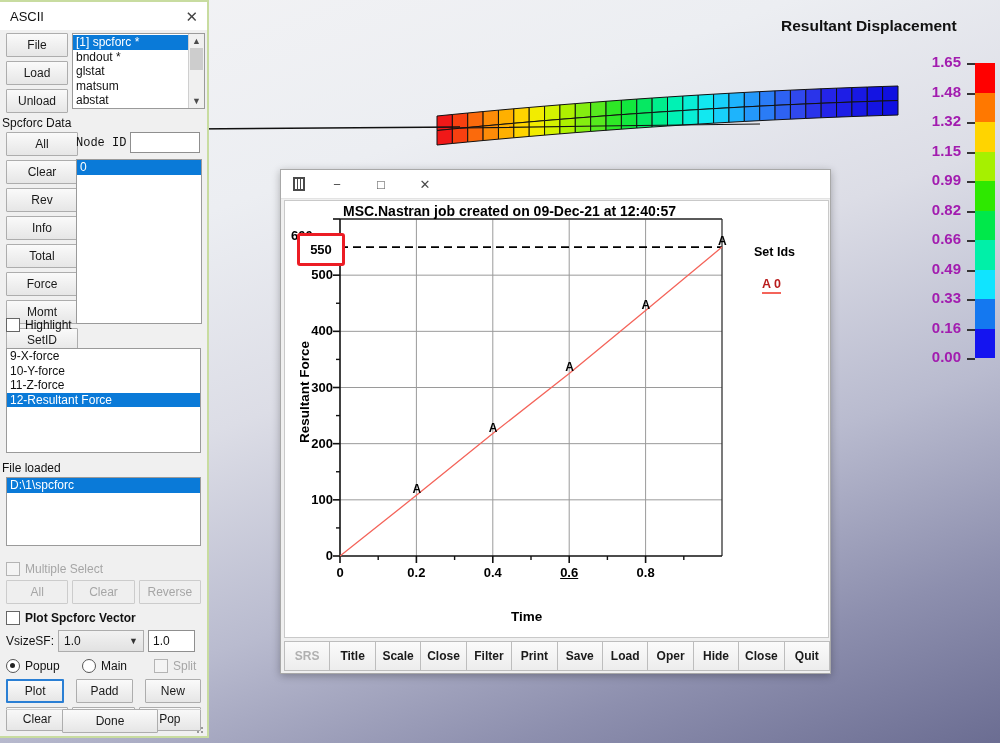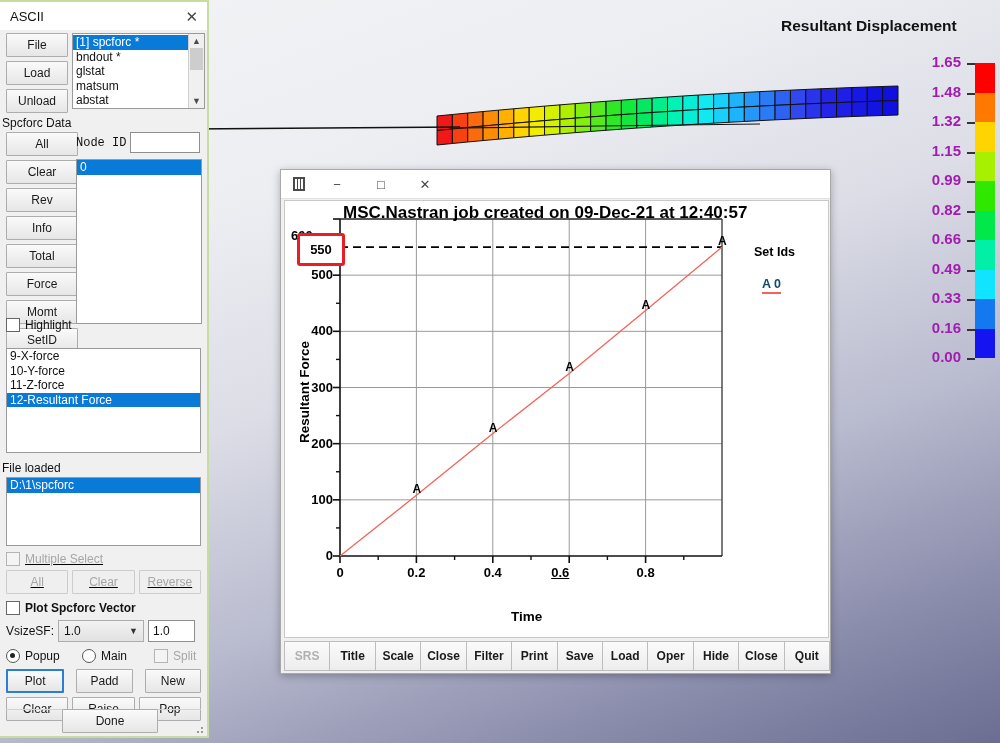--- a/index.html
+++ b/index.html
@@ -77,31 +77,31 @@
   #plot-canvas{position:absolute;left:3px;top:30px;width:545px;height:438px;background:#fff;
                border:1px solid #c9c9c9;box-sizing:border-box;overflow:hidden;}
   #plot-toolbar{position:absolute;left:3px;top:471px;width:545px;height:30px;
                 display:flex;box-sizing:border-box;}
   .tbtn{flex:1;border:1px solid #bdbdbd;margin-right:-1px;
         background:linear-gradient(#fbfbfb,#ededed);
         display:flex;align-items:center;justify-content:center;
         font-size:12px;font-weight:bold;color:#1a1a1a;cursor:default;}
   .tbtn.disabled{color:#b0b0b0;}
   
-  .ctitle{position:absolute;font-size:17px;font-weight:bold;color:#000;white-space:nowrap;}
+  .ctitle{position:absolute;font-size:14px;font-weight:bold;color:#000;white-space:nowrap;}
   .tick{position:absolute;font-size:13px;font-weight:bold;color:#000;}
   .axlabel{position:absolute;font-size:13.5px;font-weight:bold;color:#000;}
   #ylabel{transform:rotate(-90deg);transform-origin:left top;white-space:nowrap;}
   #hl550{
     position:absolute;border:3px solid #ec1c24;border-radius:3px;background:#fff;
     font-size:13px;font-weight:bold;color:#000;
     display:flex;align-items:center;justify-content:center;
   }
   .legttl{position:absolute;font-size:12.5px;font-weight:bold;color:#000;}
-  .legitem{position:absolute;font-size:12.5px;font-weight:bold;color:#0c4a6e;}
+  .legitem{position:absolute;font-size:12.5px;font-weight:bold;color:#b91c1c;}
   .marker{position:absolute;font-size:12px;font-weight:bold;color:#000;}
   
   #legend-title{position:absolute;left:781px;top:17px;font-size:15.5px;font-weight:bold;color:#111;}
   #colorbar{position:absolute;left:975px;top:63px;width:20px;height:295px;}
   .cbseg{width:100%;}
   .cbtick{position:absolute;left:967px;width:8px;height:2px;background:#333;}
   .cblab{position:absolute;font-size:15px;font-weight:bold;color:#a21caf;text-align:right;width:56px;}
 </style>
 </head>
 <body>
@@ -280,21 +280,21 @@
       </div>
   </div>
 
   <div class="sectlabel" style="margin-top:8px;">File loaded</div>
   <div class="panel-body">
     <div class="listbox" id="loaded-list" style="height:67px;">
         <div class="li sel">D:\1\spcforc</div>
       </div>
   </div>
 
-  <div class="panel-body" style="padding-top:6px;text-decoration:underline;">
+  <div class="panel-body" style="padding-top:16px;">
     <div class="cbrow">
       <span class="cbox dim"></span>
       <span class="dim-txt">Multiple Select</span>
     </div>
     <div id="multi-buttons" style="display:flex;gap:4px;margin-top:4px;">
         <div class="btn disabled" style="flex: 1 1 0%;">All</div>
         <div class="btn disabled" style="flex: 1 1 0%;">Clear</div>
         <div class="btn disabled" style="flex: 1 1 0%;">Reverse</div>
       </div>
   </div>
@@ -407,21 +407,21 @@
         <div class="tick" style="left: 6px; width: 42px; text-align: right; top: 234.667px;">200</div>
         <div class="tick" style="left: 6px; width: 42px; text-align: right; top: 178.5px;">300</div>
         <div class="tick" style="left: 6px; width: 42px; text-align: right; top: 122.333px;">400</div>
         <div class="tick" style="left: 6px; width: 42px; text-align: right; top: 66.1667px;">500</div>
         <div class="tick" style="left: 6px; width: 42px; text-align: left; top: 27px;">600</div>
       </div>
     <div id="xtick-layer">
         <div class="tick" style="left: 37px; width: 36px; text-align: center; top: 364px;">0</div>
         <div class="tick" style="left: 113.4px; width: 36px; text-align: center; top: 364px;">0.2</div>
         <div class="tick" style="left: 189.8px; width: 36px; text-align: center; top: 364px;">0.4</div>
-        <div class="tick" style="left: 266.2px; width: 36px; top: 364px; text-decoration: underline;">0.6</div>
+        <div class="tick" style="left: 266.2px; width: 36px; text-align: center; top: 364px; text-decoration: underline;">0.6</div>
         <div class="tick" style="left: 342.6px; width: 36px; text-align: center; top: 364px;">0.8</div>
       </div>
     <div class="axlabel" id="xlabel" style="left: 226px; top: 408px;">Time</div>
     <div class="axlabel" id="ylabel" style="left: 12px; top: 241.5px;">Resultant Force</div>
     <div id="hl550" style="left: 12px; top: 32.0833px; width: 42px; height: 27px;">550</div>
     <div class="legttl" id="setids-title" style="left: 469px; top: 44px;">Set Ids</div>
     <div id="setids-items">
         <div class="legitem" style="left: 477px; top: 76px; border-bottom: 2px solid rgb(244, 100, 90); padding-bottom: 1px;">A  0</div>
       </div>
     <div id="marker-layer">

